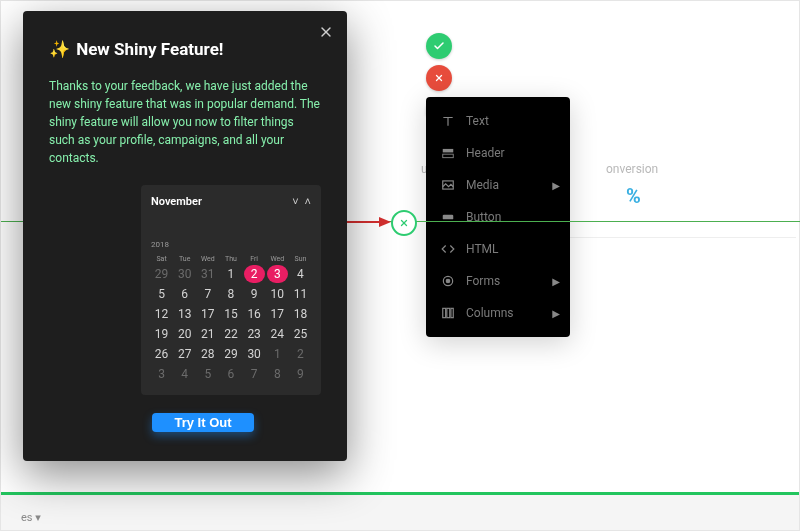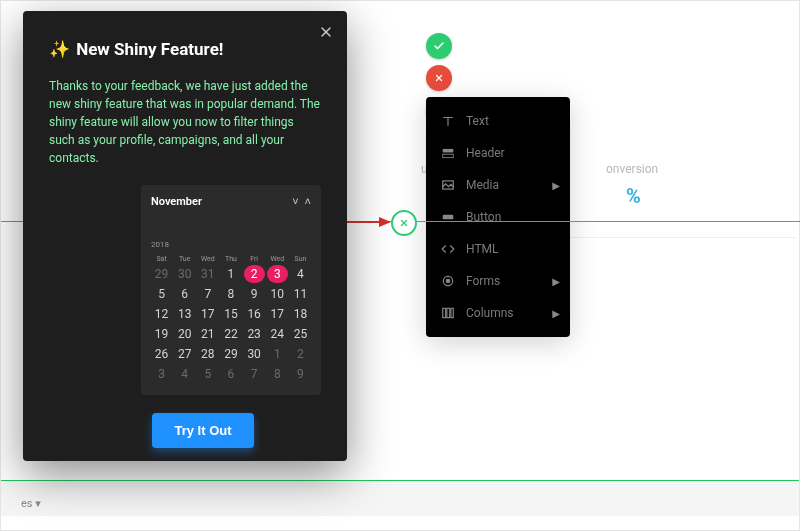--- a/index.html
+++ b/index.html
@@ -7,21 +7,21 @@
   
   .action-circle{position:absolute;width:26px;height:26px;border-radius:50%;display:flex;align-items:center;justify-content:center;color:#fff;font-size:14px;box-shadow:0 1px 3px rgba(0,0,0,.2);}
   .ac-green{background:#2ecc71;left:425px;top:32px;}
   .ac-red{background:#e74c3c;left:425px;top:64px;}
   .ac-red2{background:#e74c3c;left:425px;top:96px;width:26px;height:18px;border-radius:14px 14px 0 0;}
   .ghost-text{position:absolute;color:#b9b9b9;font-size:12px;}
   .ghost-text.ured{left:420px;top:161px;}
   .ghost-text.onv{left:605px;top:161px;}
   .pct{position:absolute;left:625px;top:183px;color:#3ab0e2;font-weight:700;font-size:20px;}
   .hr{position:absolute;left:425px;top:236px;width:370px;height:0;border-top:1px solid #eee;}
-  .bottom-bar{position:absolute;left:0;right:0;bottom:14px;height:35px;background:#f5f5f5;border-top:1px solid #22c55e;}
+  .bottom-bar{position:absolute;left:0;right:0;bottom:0;height:35px;background:#f5f5f5;border-top:3px solid #22c55e;}
   .bottom-bar span{position:absolute;left:20px;bottom:6px;font-size:11px;color:#8a8a8a;}
   
   .dropdown{position:absolute;left:425px;top:96px;width:144px;background:#000000;border-radius:4px;box-shadow:0 6px 28px rgba(0,0,0,.18);padding:8px 0;}
   .dd-item{display:flex;align-items:center;gap:10px;padding:8px 14px;font-size:12px;color:#7a7a7a;cursor:pointer;position:relative;}
   .dd-item .ico{width:16px;height:16px;display:flex;align-items:center;justify-content:center;color:#888;}
   .dd-item .chev{position:absolute;right:10px;top:50%;transform:translateY(-50%);font-size:10px;color:#888;}
   
   .guide-line{position:absolute;left:0;top:220px;width:800px;height:0;border-top:1px solid #4caf50;pointer-events:none;}
   .arrow{position:absolute;left:310px;top:214px;width:80px;height:14px;pointer-events:none;}
   .target-circle{position:absolute;left:390px;top:209px;width:22px;height:22px;border-radius:50%;background:#fff;border:2px solid #2ecc71;display:flex;align-items:center;justify-content:center;color:#2ecc71;font-size:12px;font-weight:700;}
@@ -36,21 +36,21 @@
   .cal-head{display:flex;align-items:center;margin-bottom:2px;}
   .cal-head .month{font-size:11px;font-weight:600;color:#fff;}
   .cal-head .navs{margin-left:auto;display:flex;gap:6px;color:#cfcfcf;font-size:11px;}
   .cal .year{font-size:8px;color:#9a9a9a;margin-bottom:6px;margin-top:32px;}
   .cal-grid{display:grid;grid-template-columns:repeat(7,1fr);gap:2px;text-align:center;}
   .cal-grid .dow{font-size:7px;color:#9a9a9a;}
   .cal-grid .d{font-size:12px;color:#d4d4d4;padding:2px 0;}
   .cal-grid .d.dim{color:#6b6b6b;}
   .cal-grid .d.sel{background:#e91e63;color:#fff;border-radius:10px;}
   .cta-wrap{display:flex;justify-content:center;margin-top:18px;}
-  .cta{background:#1e90ff;color:#fff;border:none;border-radius:4px;padding:10px 22px;font-size:13px;font-weight:600;cursor:pointer;box-shadow:0 4px 10px rgba(30,144,255,.4);margin-left:36px;}
+  .cta{background:#1e90ff;color:#fff;border:none;border-radius:4px;padding:2px 22px;font-size:13px;font-weight:600;cursor:pointer;box-shadow:0 4px 10px rgba(30,144,255,.4);margin-left:36px;}
   svg{display:block;}
 </style>
 </head>
 <body>
 <div class="stage">
 
   <div class="action-circle ac-green">
     <svg width="12" height="12" viewBox="0 0 24 24" fill="none" stroke="white" stroke-width="3" stroke-linecap="round" stroke-linejoin="round">
         <polyline points="20 6 9 17 4 12"></polyline>
       </svg>

